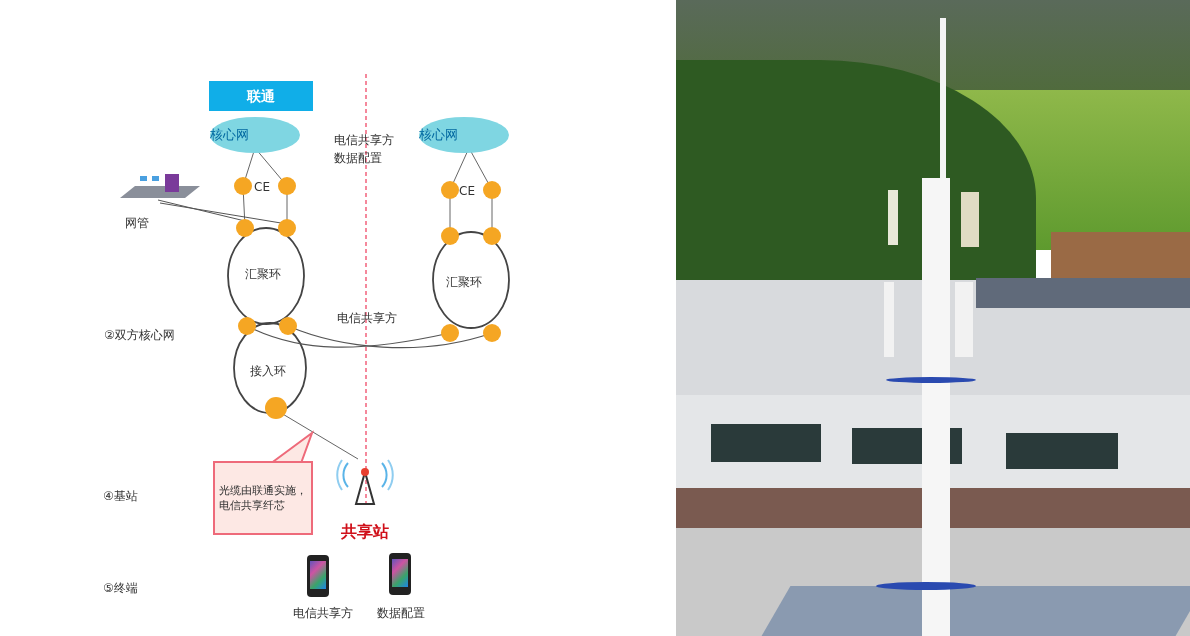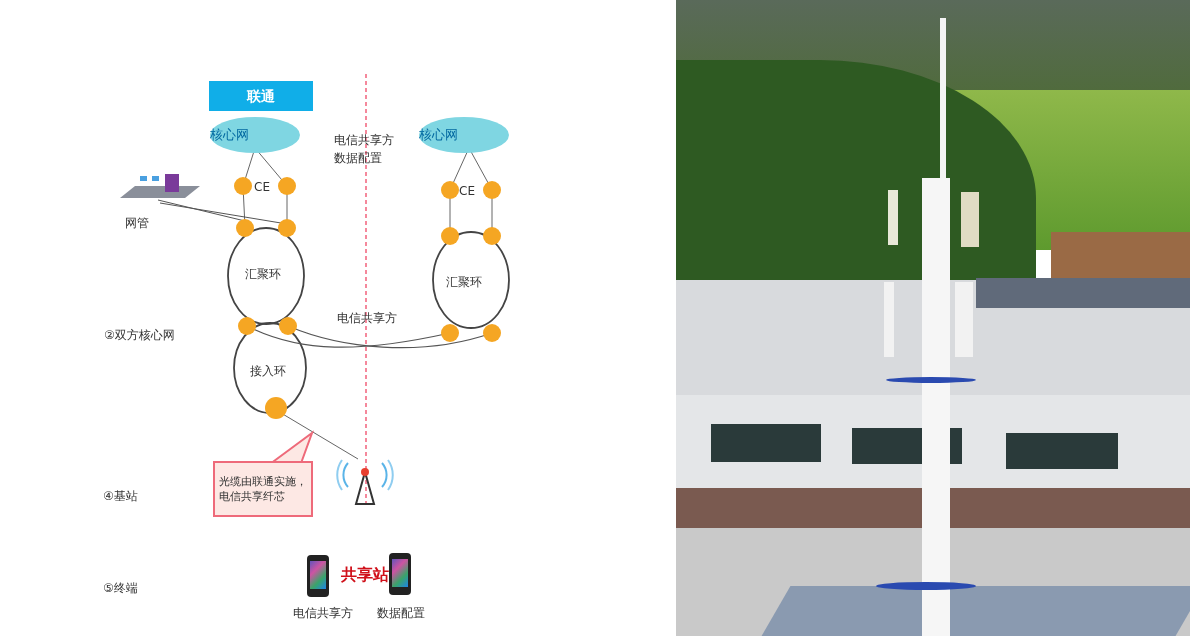--- a/index.html
+++ b/index.html
@@ -4,22 +4,22 @@
 <style>
   html, body { margin:0; padding:0; background:#ffffff; }
   body { width:1190px; height:636px; position:relative; overflow:hidden; font-family:"DejaVu Sans", sans-serif; }
   .panel-left { position:absolute; left:0; top:8px; width:676px; height:452px; background:#fff; }
   .panel-right { position:absolute; left:676px; top:0; width:514px; height:636px; overflow:hidden; }
   .abs { position:absolute; }
   .hdr { background:#10aee8; color:#fff; font-size:14px; font-weight:bold; text-align:center; line-height:30px; height:30px; width:104px; }
   .core { background:#7fd6e2; border-radius:50%; width:90px; height:36px; line-height:36px; font-size:13px; color:#0369a1; }
   .lbl { font-size:12px; color:#333; white-space:nowrap; }
   .step { font-size:12px; color:#333; white-space:nowrap; }
-  .callout { background:#fde8e4; border:2px solid #ee6a7a; font-size:11px; color:#333; padding:11px 4px; width:88px; line-height:15px; }
-  .shared { color:#d0101a; font-weight:bold; font-size:16px;margin-top:43px; }
+  .callout { background:#fde8e4; border:2px solid #ee6a7a; font-size:11px; color:#333; padding:20px 4px; width:88px; line-height:15px; }
+  .shared { color:#d0101a; font-weight:bold; font-size:16px; }
   .phone { width:22px; height:42px; background:#222; border-radius:4px; }
   .phone .scr { position:absolute; left:3px; top:6px; width:16px; height:28px; background:linear-gradient(135deg,#6a5acd,#e05ab0,#3cb371,#1e90ff); opacity:.9; }
 </style>
 </head>
 <body>
 
 <div class="panel-left">
   <svg class="abs" style="left:0;top:0" width="676" height="636">
 
     <line x1="366" y1="66" x2="366" y2="500" stroke="#ee3a5a" stroke-width="1.2" stroke-dasharray="4,3"></line>

